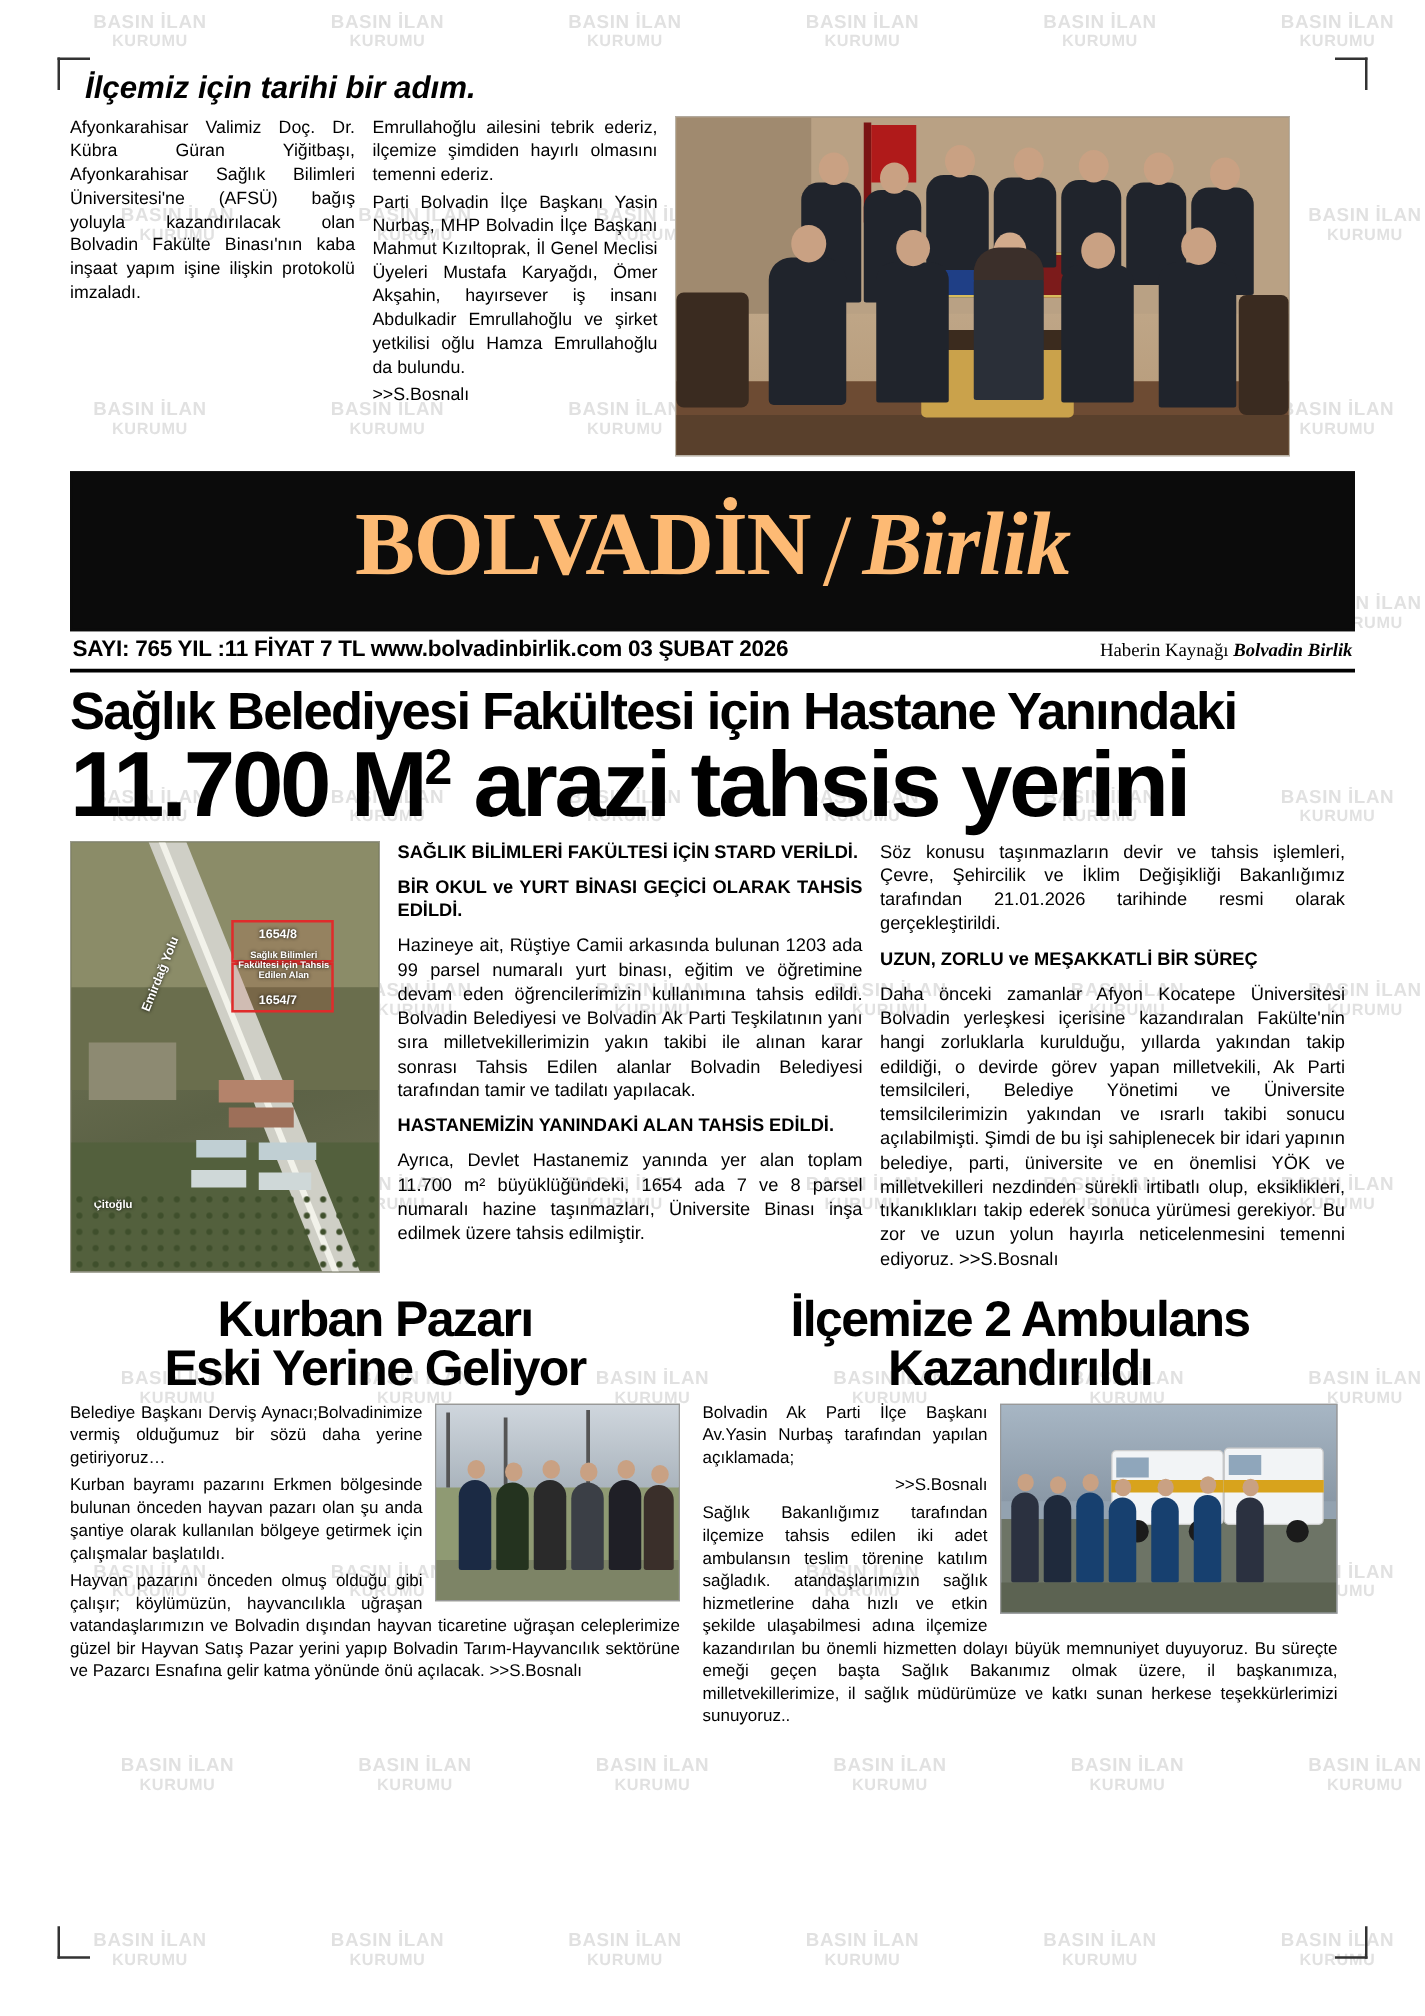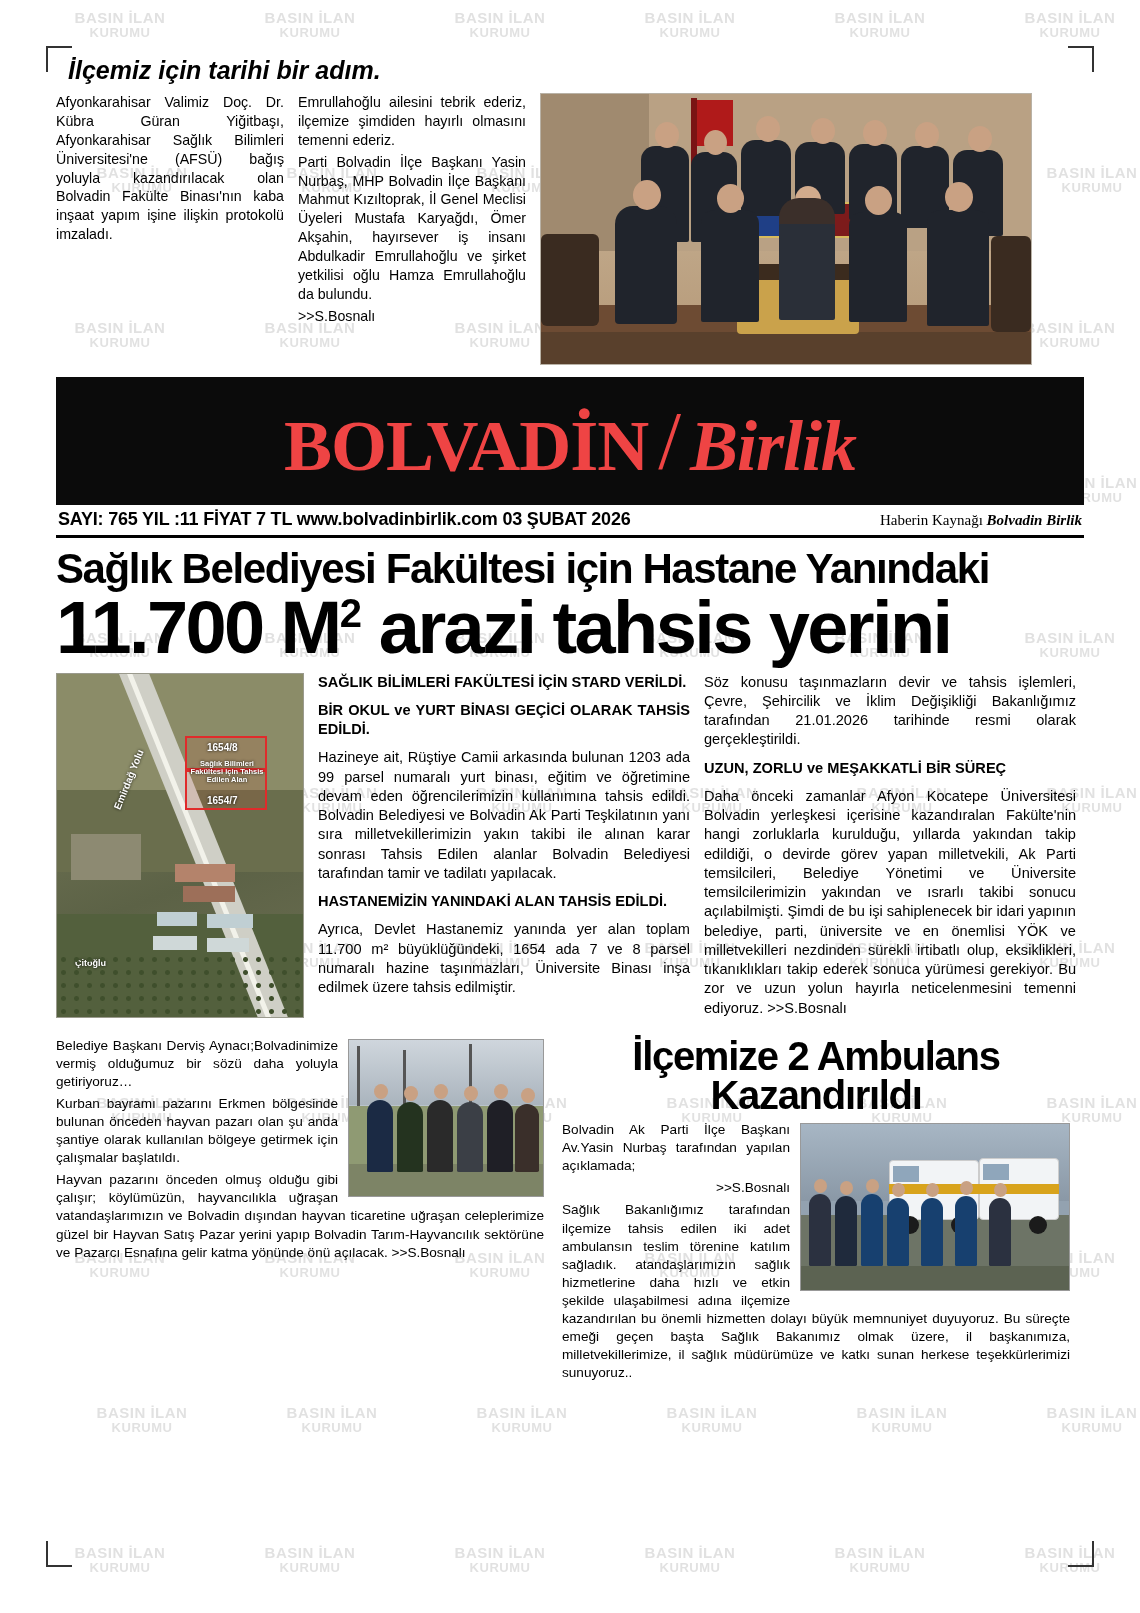--- a/index.html
+++ b/index.html
@@ -96,27 +96,27 @@
     margin-top: 12px;
     background: #0b0b0b;
     height: 128px;
     display: flex;
     align-items: center;
     justify-content: center;
     position: relative;
     border: 2px solid #0b0b0b;
   }
   .mast-text {
-    color: #ef4444;
+    color: #fdba74;
     font-family: "Liberation Serif", serif;
     font-weight: 700;
     font-size: 72px;
     letter-spacing: -1px;
     display: flex;
-    align-items: flex-end;
+    align-items: flex-start;
   }
   .mast-1 { font-style: normal; }
   .mast-slash { font-weight: 400; margin: 0 10px; font-size: 82px; }
   .mast-2 { font-style: italic; }
 
   .mast-bar {
     display: flex;
     align-items: baseline;
     justify-content: space-between;
     border-bottom: 3px solid #000;
@@ -627,20 +627,24 @@
     <div class="col-txt">
       <p>Söz konusu taşınmazların devir ve tahsis işlemleri, Çevre, Şehircilik ve İklim Değişikliği Bakanlığımız tarafından 21.01.2026 tarihinde resmi olarak gerçekleştirildi.</p>
       <p class="kicker">UZUN, ZORLU ve MEŞAKKATLİ BİR SÜREÇ</p>
       <p><span>Daha önceki zamanlar Afyon Kocatepe Üniversitesi Bolvadin yerleşkesi içerisine kazandıralan Fakülte'nin hangi zorluklarla kurulduğu, yıllarda yakından takip edildiği, o devirde görev yapan milletvekili, Ak Parti temsilcileri, Belediye Yönetimi ve Üniversite temsilcilerimizin yakından ve ısrarlı takibi sonucu açılabilmişti. Şimdi de bu işi sahiplenecek bir idari yapının belediye, parti, üniversite ve en önemlisi YÖK ve milletvekilleri nezdinden sürekli irtibatlı olup, eksiklikleri, tıkanıklıkları takip ederek sonuca yürümesi gerekiyor. Bu zor ve uzun yolun hayırla neticelenmesini temenni ediyoruz.</span> <span>&gt;&gt;S.Bosnalı</span></p>
     </div>
   </div>
 
   <div class="lower">
 
     <div class="lower-left">
+      <h3 class="sub-head">
+        <span>Kurban Pazarı</span><br>
+        <span>Eski Yerine Geliyor</span>
+      </h3>
       <div class="lower-body">
         <div class="float-photo-r">
           <div class="ph" style="inset:0;background:linear-gradient(#b9c3cc 0 42%,#8f9a73 42% 100%);"></div>
           <div class="ph" style="left:0;top:0;width:100%;height:42%;background:linear-gradient(#cfd6dd,#aab4bd);"></div>
           <div class="ph" style="left:8px;top:6px;width:3px;height:60px;background:#555;"></div>
           <div class="ph" style="left:54px;top:10px;width:3px;height:56px;background:#555;"></div>
           <div class="ph" style="left:120px;top:4px;width:3px;height:62px;background:#555;"></div>
           <div class="ph" style="left:0;bottom:0;width:100%;height:32px;background:#7d8466;"></div>
           <div class="person" style="left:18px;top:60px;width:26px;height:72px;background:#1b2a44;"></div>
               <div class="head" style="left:25px;top:44px;width:14px;height:15px;"></div>
@@ -648,21 +652,21 @@
               <div class="head" style="left:55px;top:46px;width:14px;height:15px;"></div>
           <div class="person" style="left:78px;top:60px;width:26px;height:72px;background:#2a2a2a;"></div>
               <div class="head" style="left:85px;top:44px;width:14px;height:15px;"></div>
           <div class="person" style="left:108px;top:62px;width:26px;height:70px;background:#3b3f46;"></div>
               <div class="head" style="left:115px;top:46px;width:14px;height:15px;"></div>
           <div class="person" style="left:138px;top:60px;width:26px;height:72px;background:#1f1f26;"></div>
               <div class="head" style="left:145px;top:44px;width:14px;height:15px;"></div>
           <div class="person" style="left:166px;top:64px;width:24px;height:68px;background:#3a2f2a;"></div>
               <div class="head" style="left:172px;top:48px;width:14px;height:15px;"></div>
         </div>
-        <p>Belediye Başkanı Derviş Aynacı;Bolvadinimize vermiş olduğumuz bir sözü daha yoluyla getiriyoruz…</p>
+        <p>Belediye Başkanı Derviş Aynacı;Bolvadinimize vermiş olduğumuz bir sözü daha yerine getiriyoruz…</p>
         <p>Kurban bayramı pazarını Erkmen bölgesinde bulunan önceden hayvan pazarı olan şu anda şantiye olarak kullanılan bölgeye getirmek için çalışmalar başlatıldı.</p>
         <p><span>Hayvan pazarını önceden olmuş olduğu gibi çalışır; köylümüzün, hayvancılıkla uğraşan vatandaşlarımızın ve Bolvadin dışından hayvan ticaretine uğraşan celeplerimize güzel bir Hayvan Satış Pazar yerini yapıp Bolvadin Tarım-Hayvancılık sektörüne ve Pazarcı Esnafına gelir katma yönünde önü açılacak.</span> <span>&gt;&gt;S.Bosnalı</span></p>
       </div>
     </div>
 
     <div class="lower-right">
       <h3 class="sub-head">
         <span>İlçemize 2 Ambulans</span><br>
         <span>Kazandırıldı</span>
       </h3>

